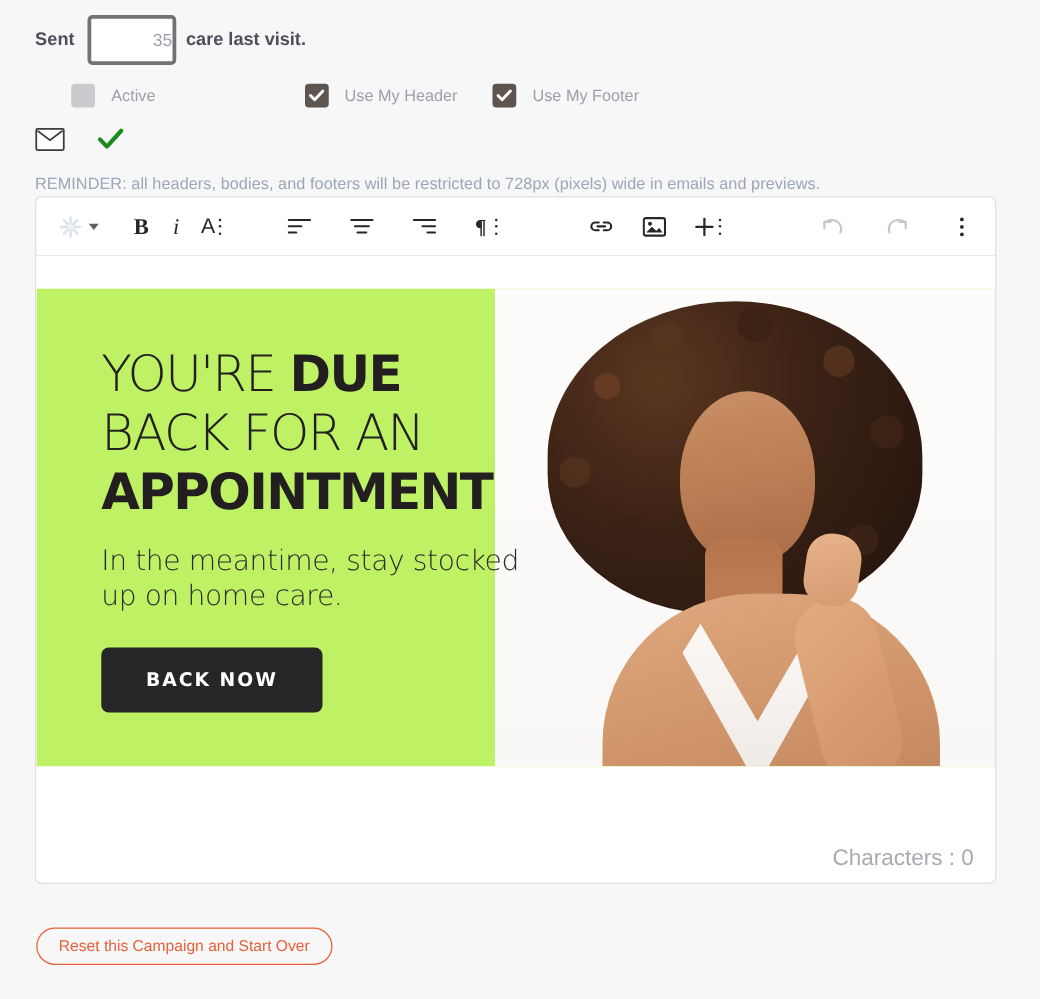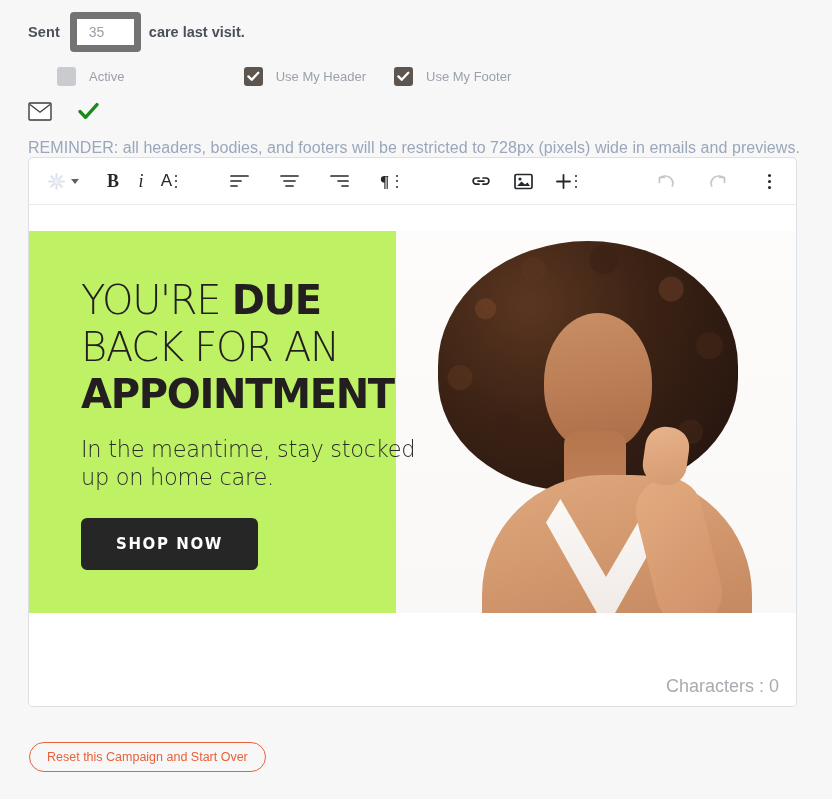--- a/index.html
+++ b/index.html
@@ -20,29 +20,29 @@
     display: flex; align-items: center;
     height: 40px;
   }
   .sent-label {
     font-size: 14.5px; font-weight: bold; color: #4a4f5a;
     letter-spacing: .1px;
   }
   .sent-input {
     width: 71px; height: 40px;
     margin: 0 8px 0 10px;
-    border: 7px solid #737373;
+    border: 3px solid #737373;
     border-radius: 4px;
     background: #fff;
     color: #9aa0ac;
     font-size: 14px;
     font-family: "Liberation Sans", sans-serif;
-    text-align: left;
+    text-align: right;
     outline: none;
-    padding: 12px;
+    padding: 0;
   }
   .sent-suffix {
     font-size: 14.5px; font-weight: bold; color: #4a4f5a;
   }
 
   
   .check-row {
     position: absolute;
     left: 29px; top: 65px;
     display: flex; align-items: center;
@@ -74,21 +74,21 @@
     display: flex; align-items: center;
     height: 26px;
   }
   .env-icon { width: 24px; height: 19px; display: block; }
   .check-icon { margin-left: 26px; width: 21px; height: 19px; display: block; }
 
   
   .reminder {
     position: absolute;
     left: 28px; top: 139px;
-    font-size: 16px;
+    font-size: 13px;
     color: #9aa7bb;
     letter-spacing: .05px;
     white-space: nowrap;
   }
 
   
   .editor {
     position: absolute;
     left: 28px; top: 157px;
     width: 769px; height: 550px;
@@ -496,21 +496,21 @@
         <div class="bt-line">
           <span class="lt">BACK FOR AN</span>
         </div>
         <div class="bt-line">
           <span class="hv">APPOINTMENT</span>
         </div>
         <div class="bt-sub">
           <div>In the meantime, stay stocked</div>
           <div>up on home care.</div>
         </div>
-        <div class="shop-btn">SHOP NOW</div>
+        <div class="shop-btn">BACK NOW</div>
       </div>
     </div>
 
     <div class="char-count">Characters : 0</div>
   </div>
 </div>
 
 <button class="reset-btn">Reset this Campaign and Start Over</button>
 
 </body></html>

